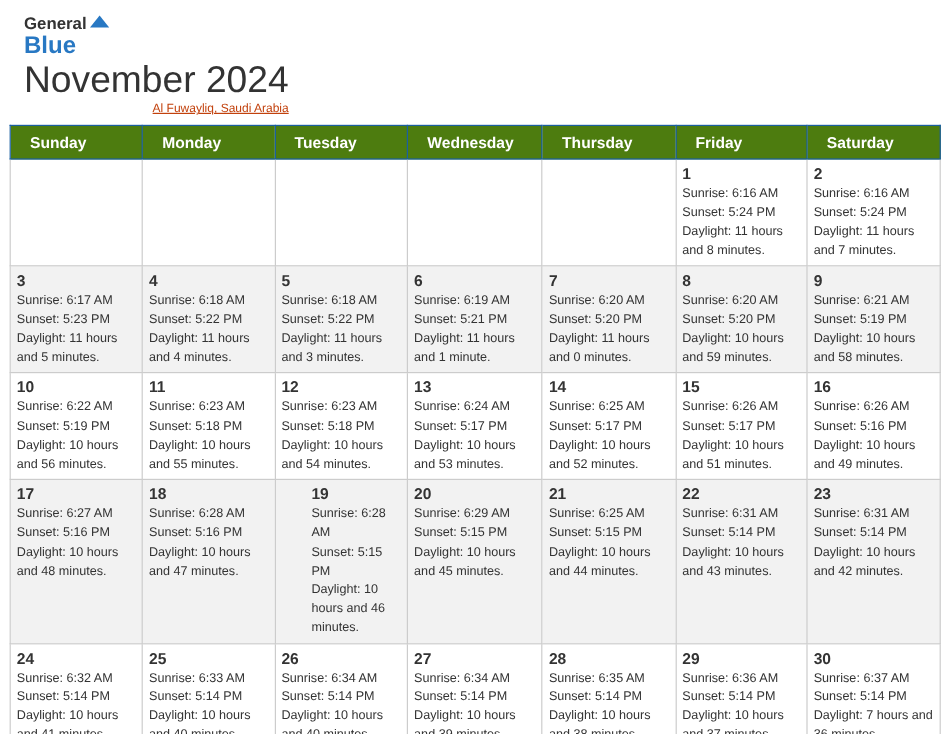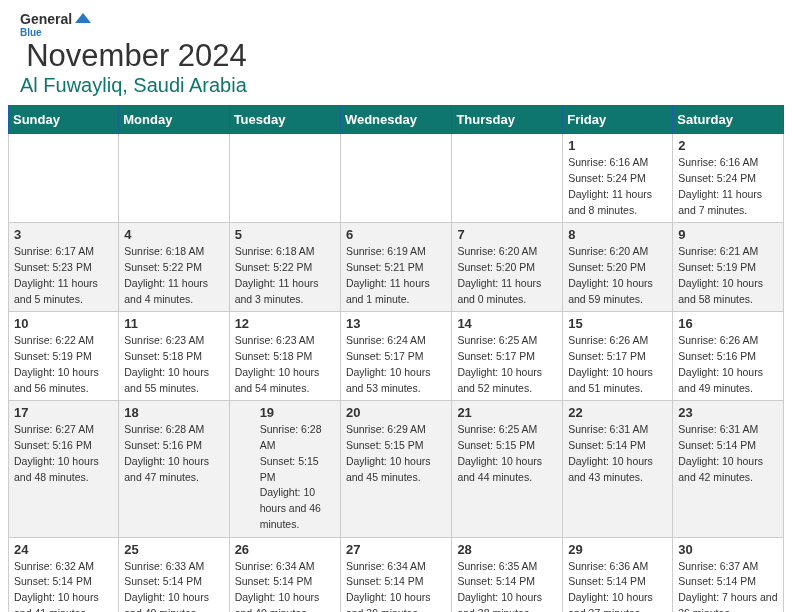--- a/index.html
+++ b/index.html
@@ -23,36 +23,37 @@
       text-align: right;
     }
     
     .month-title {
       font-size: 31px;
       font-weight: normal;
       color: #333;
     }
     
     .subtitle {
-      font-size: 20px;
-      color: #0f766e;
+      font-size: 10px;
+      color: #c2410c;
+      text-decoration: underline;
     }
     
     .calendar {
       width: 100%;
       border-collapse: collapse;
       border: 1px solid #ccc;
       margin: 0 0 0 0;
     }
     
     .calendar th {
-      background: #0f766e;
+      background: #4d7c0f;
       color: #fff;
       font-size: 13px;
-      padding: 6px 4px;
+      padding: 6px 16px;
       text-align: left;
       border: 1px solid #1a5fa0;
       font-weight: bold;
     }
     
     .calendar td {
       vertical-align: top;
       border: 1px solid #ccc;
       padding: 4px 5px;
       font-size: 10.5px;
@@ -85,21 +86,21 @@
     .row-odd td { background: #ffffff !important; }
     .empty-cell { background: #f9f9f9 !important; }
   </style>
 </head>
 <body>
 
 <div class="header">
   <div class="logo">
     <div style="display:flex;flex-direction:column;line-height:1.1">
       <span style="font-size:14px;font-weight:bold;color:#333">General<span style="display:inline-block;width:0;height:0;border-left:8px solid transparent;border-right:8px solid transparent;border-bottom:10px solid #2878c3;margin-left:3px;vertical-align:middle;position:relative;top:-2px"></span></span>
-      <span style="font-size:10px;font-weight:bold;color:#2878c3">Blue</span>
+      <span style="font-size:20px;font-weight:bold;color:#2878c3">Blue</span>
     </div>
   </div>
   <div class="title-section">
     <div class="month-title">November 2024</div>
     <div class="subtitle">Al Fuwayliq, Saudi Arabia</div>
   </div>
 </div>
 
 <div class="calendar-wrapper">
   <table class="calendar">

